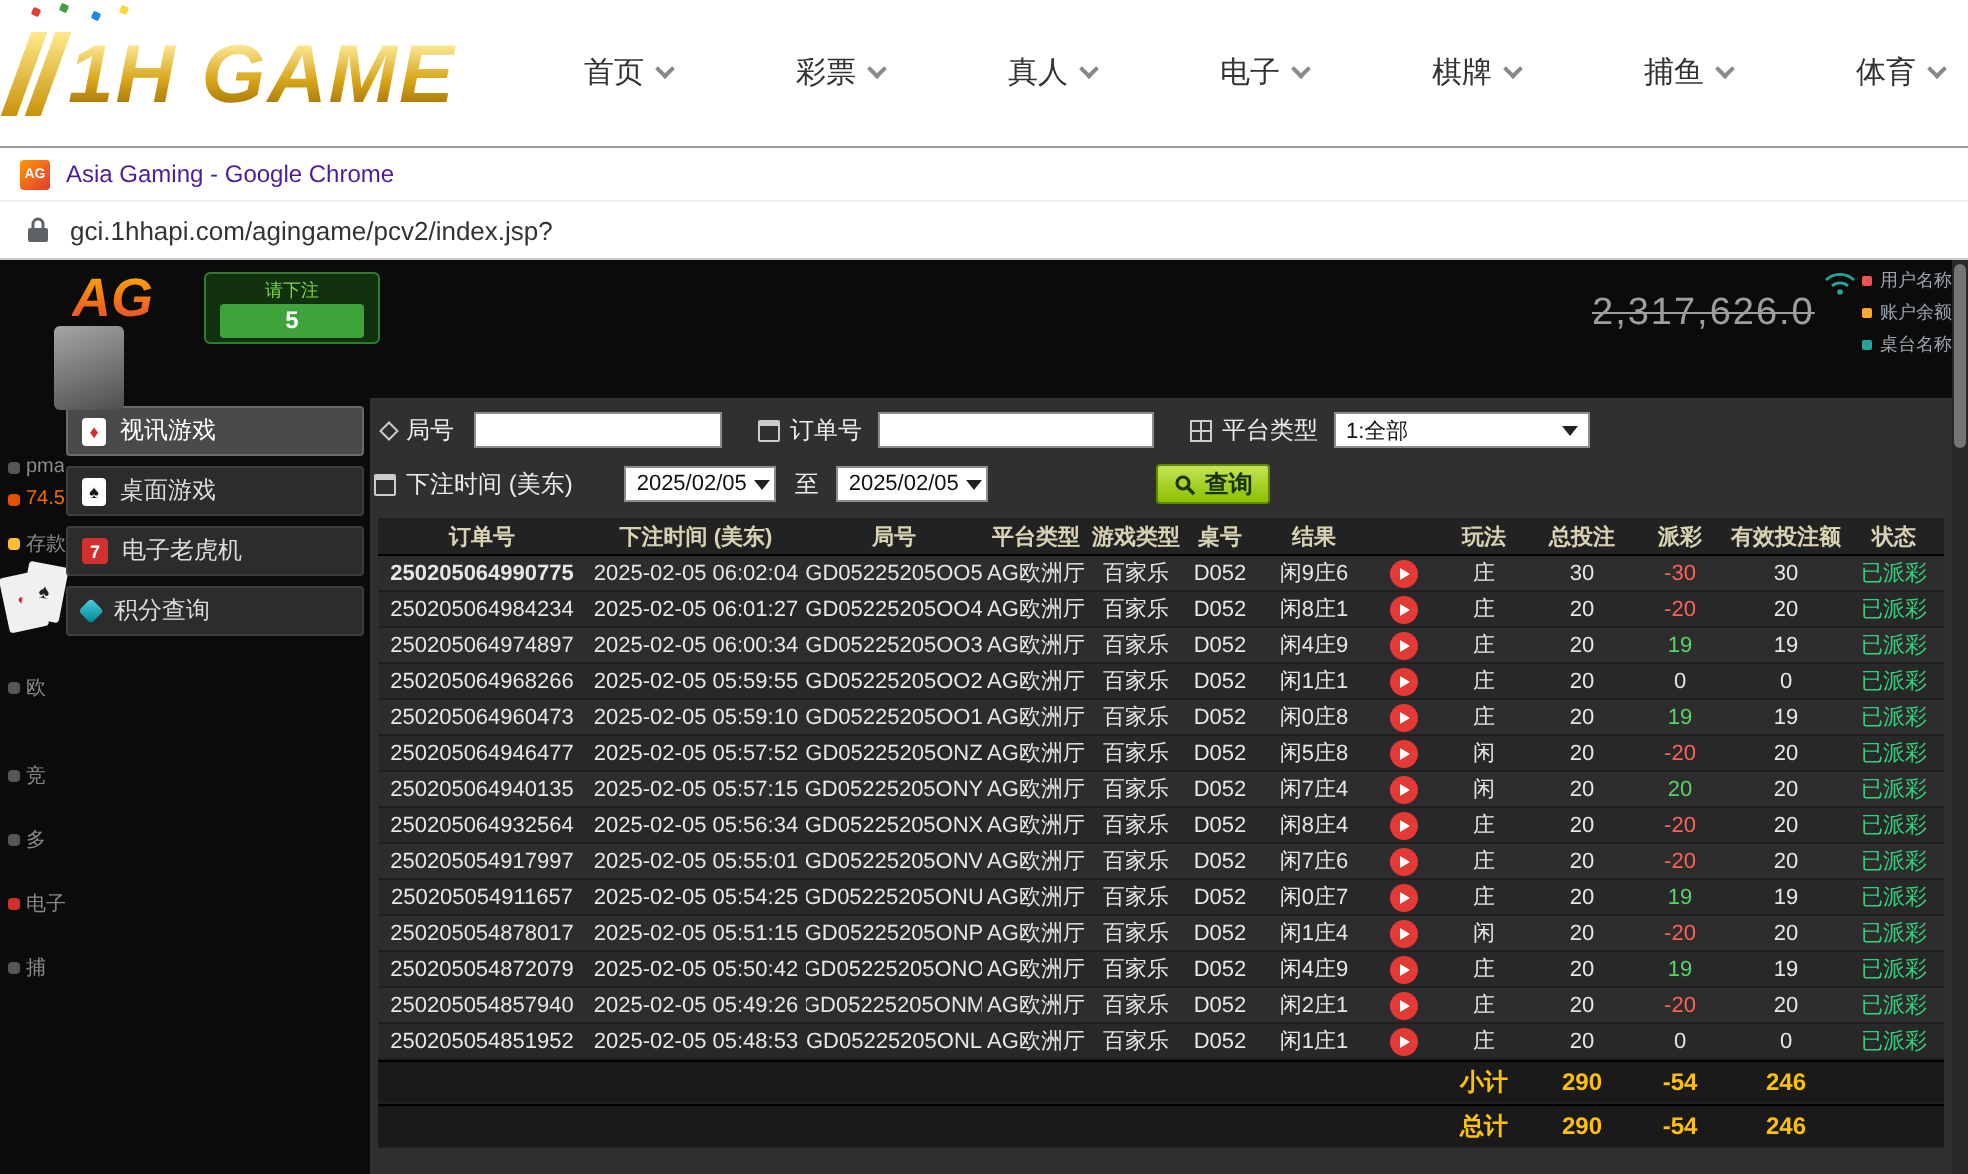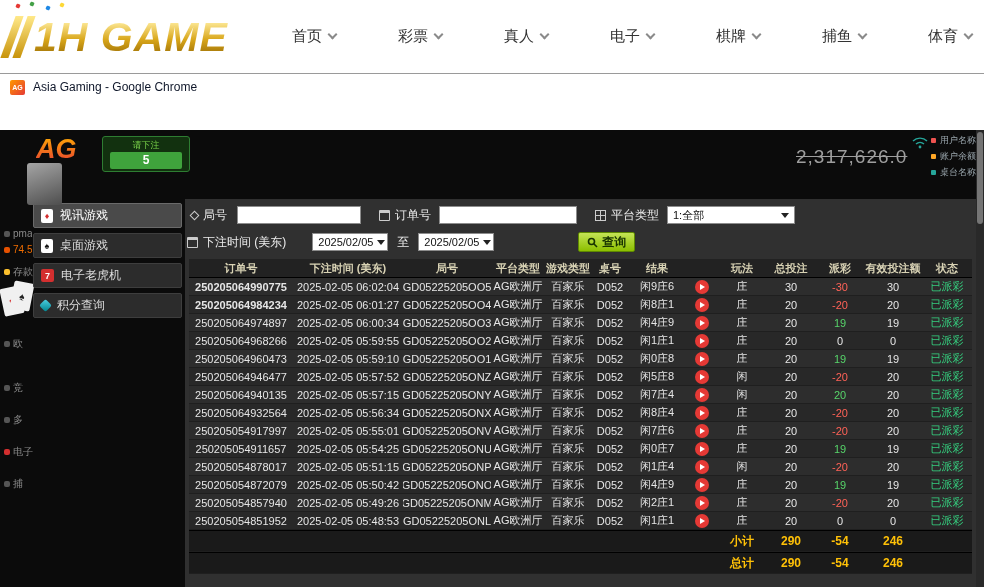--- a/index.html
+++ b/index.html
@@ -20,21 +20,21 @@
   .cf3{left:46px;top:6px;background:#1e88e5}.cf4{left:60px;top:3px;background:#fdd835}
   .main-nav{position:absolute;left:292px;right:12px;top:0;height:73px;display:flex;align-items:center;justify-content:space-between}
   .nav-item{display:flex;align-items:center;gap:7px;font-size:15px;color:#333;cursor:pointer;white-space:nowrap}
   .chevron{width:7px;height:7px;border-right:2px solid #8a8a8a;border-bottom:2px solid #8a8a8a;transform:rotate(45deg);margin-top:-4px}
 
   
   .titlebar{position:absolute;top:73px;left:0;width:984px;height:27px;background:#fff;border-top:1px solid #9a9a9a;
     display:flex;align-items:center;padding-left:10px;gap:8px;z-index:6}
   .favicon{width:15px;height:15px;border-radius:2px;background:linear-gradient(135deg,#ff9800,#e53935);
     color:#fff;font-size:7px;font-weight:bold;display:flex;align-items:center;justify-content:center;flex:none}
-  .win-title{font-size:12px;color:#0f172a}
+  .win-title{font-size:12px;color:#4c1d95}
   .addressbar{position:absolute;top:100px;left:0;width:984px;height:30px;background:#fff;border-top:1px solid #ececec;
     border-bottom:1px solid #c9c9c9;display:flex;align-items:center;padding-left:13px;gap:10px;z-index:6}
   .url{font-size:13px;color:#333}
 
   
   .content{position:absolute;top:130px;left:0;width:984px;height:457px;background:#0b0b0b;overflow:hidden}
 
   .ag-logo{position:absolute;left:36px;top:4px;font-size:27px;font-weight:bold;font-style:italic;
     background:linear-gradient(180deg,#ffb300,#e53935);-webkit-background-clip:text;background-clip:text;color:transparent;z-index:1}
   .bet-box{position:absolute;left:102px;top:6px;width:88px;height:36px;background:#12310f;border:1px solid #2e7d32;
@@ -173,20 +173,29 @@
           <span>体育</span>
           <span class="chevron"></span>
         </div>
       </nav>
   </header>
 
   <div class="titlebar">
     <span class="favicon">AG</span>
     <span class="win-title">Asia Gaming - Google Chrome</span>
   </div>
+  <div class="addressbar">
+    <span style="display:flex">
+      <svg width="12" height="14" viewBox="0 0 12 14">
+          <path d="M3.5 6V4a2.5 2.5 0 0 1 5 0v2" stroke="#5f6368" stroke-width="1.5" fill="none"></path>
+          <rect x="1" y="6" width="10" height="7" rx="1" fill="#5f6368"></rect>
+        </svg>
+    </span>
+    <span class="url">gci.1hhapi.com/agingame/pcv2/index.jsp?</span>
+  </div>
 
   <div class="content">
 
     <span class="ag-logo">AG</span>
     <div class="bet-box">
       <span class="bet-label">请下注</span>
       <span class="bet-timer">5</span>
     </div>
     <span class="balance">2,317,626.0</span>
     <span class="wifi">
@@ -351,21 +360,21 @@
                   <span class="tri"></span>
                 </span>
               </div>
               <div class="tc" style="width: 46px;">庄</div>
               <div class="tc" style="width: 52px;">30</div>
               <div class="tc neg" style="width: 46px;">-30</div>
               <div class="tc" style="width: 60px;">30</div>
               <div class="tc status" style="width: 48px;">已派彩</div>
             </div>
             <div class="trow odd">
-              <div class="tc" style="width: 104px; font-weight: bold;">250205064984234</div>
+              <div class="tc" style="width: 104px;">250205064984234</div>
               <div class="tc" style="width: 110px;">2025-02-05 06:01:27</div>
               <div class="tc" style="width: 88px;">GD05225205OO4</div>
               <div class="tc" style="width: 54px;">AG欧洲厅</div>
               <div class="tc" style="width: 46px;">百家乐</div>
               <div class="tc" style="width: 38px;">D052</div>
               <div class="tc" style="width: 56px;">闲8庄1</div>
               <div class="tc" style="width: 34px;">
                 <span class="play-btn">
                   <span class="tri"></span>
                 </span>

